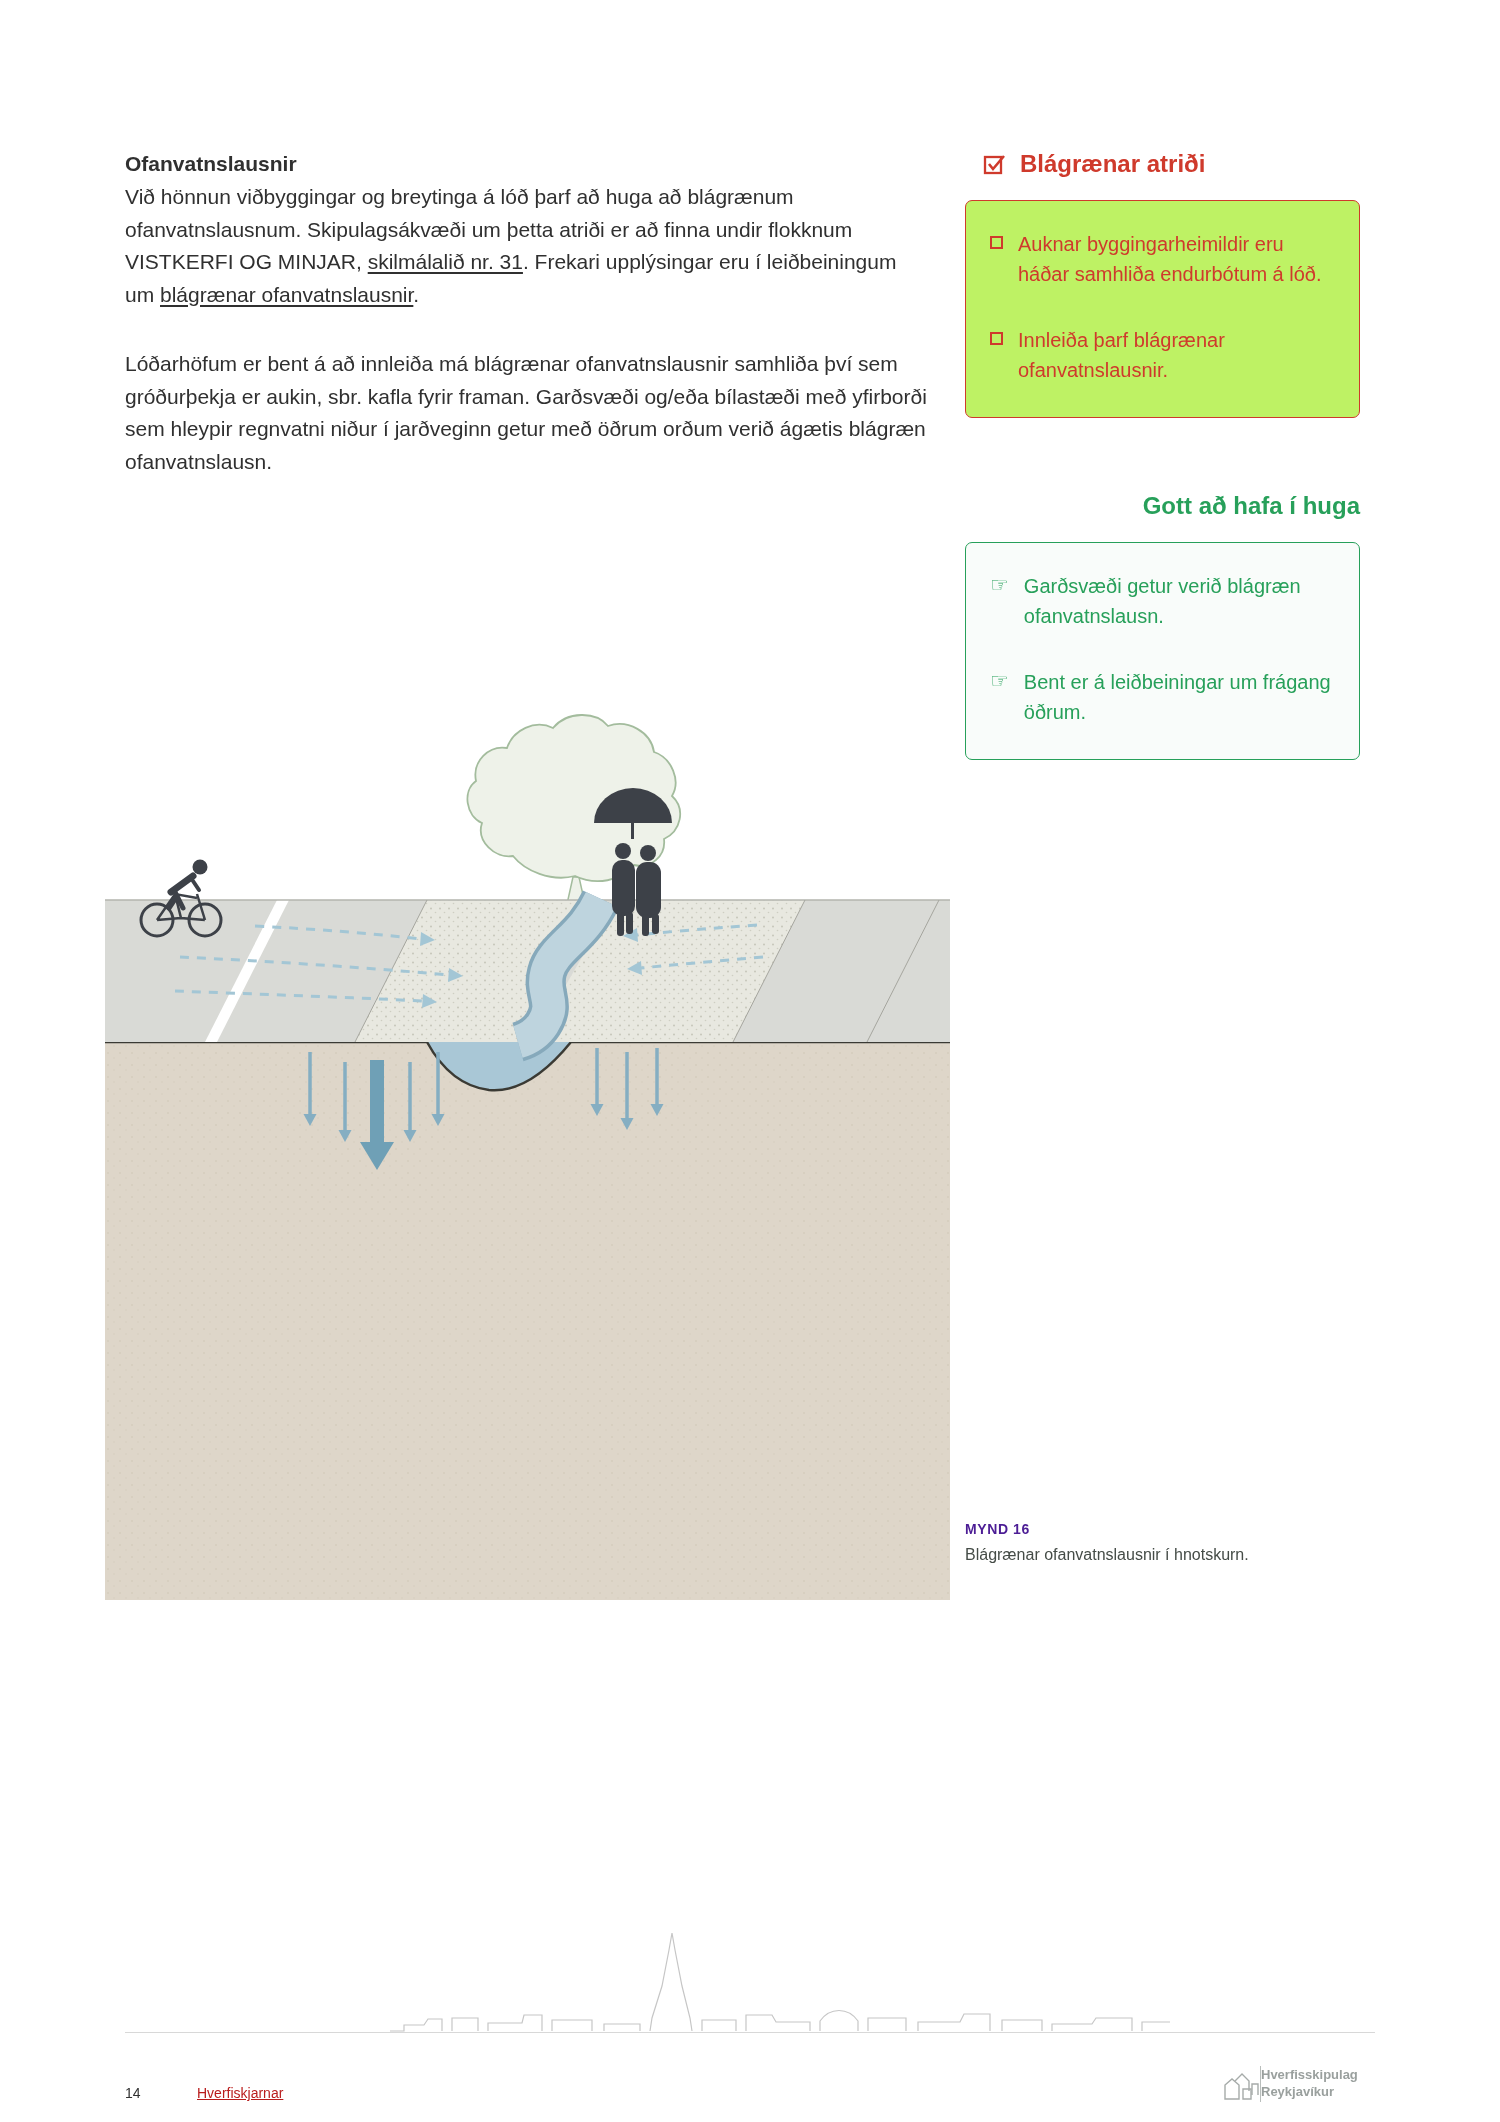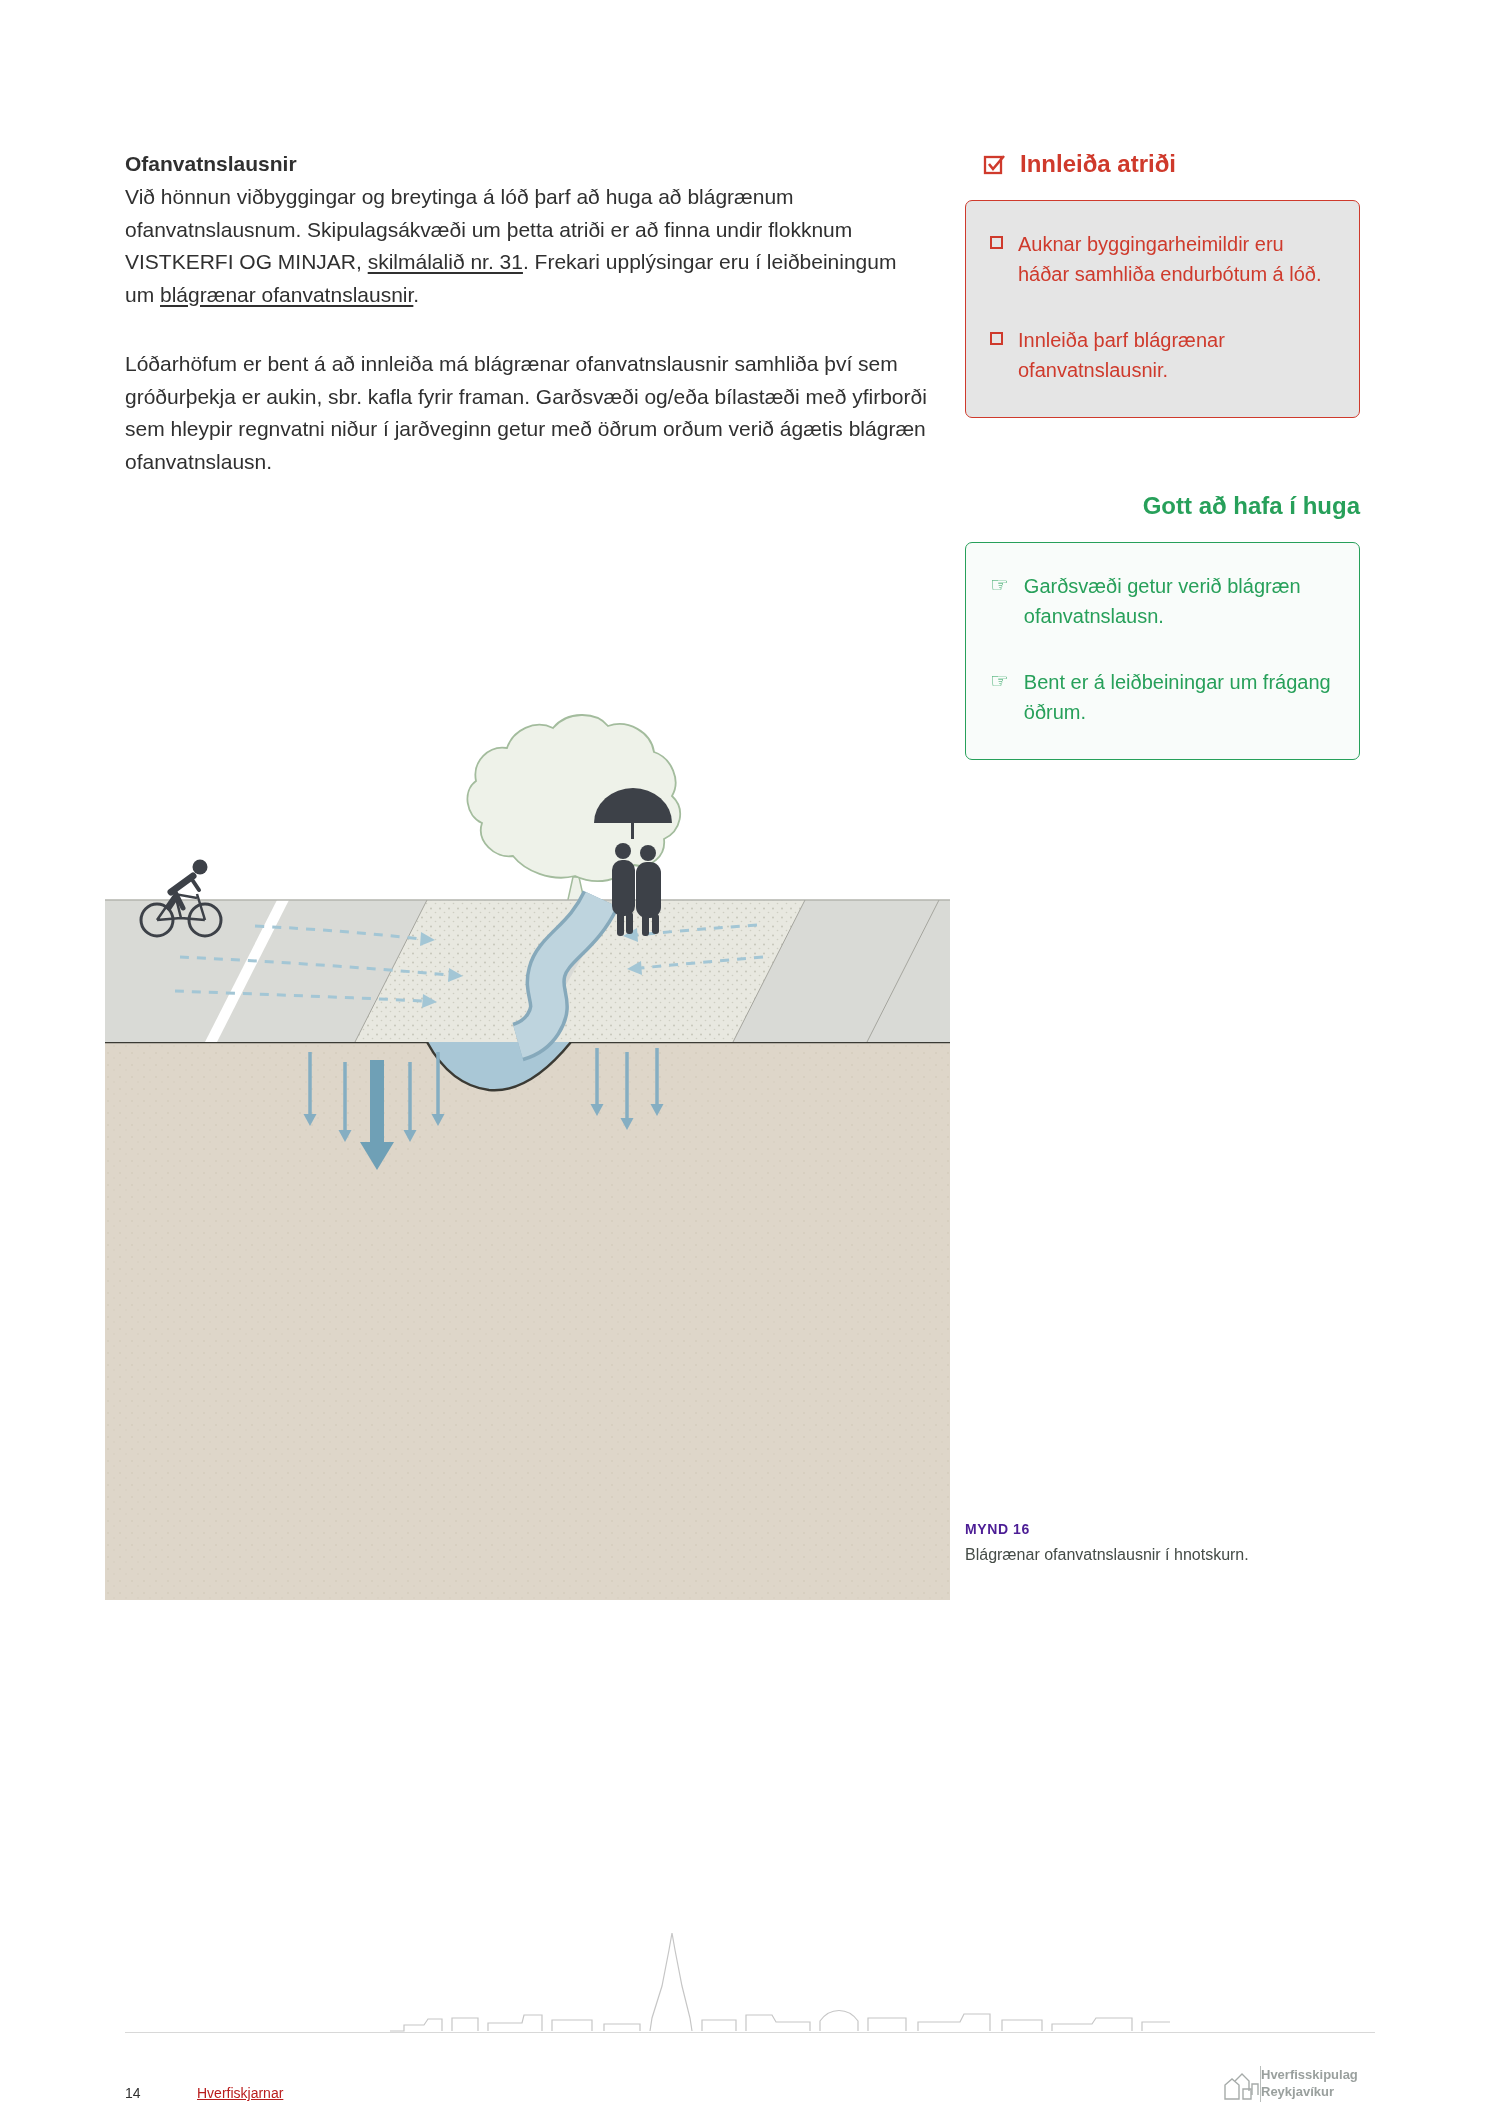--- a/index.html
+++ b/index.html
@@ -14,21 +14,21 @@
   .main-text { position:absolute; left:125px; top:148px; width:805px; font-size:21px; line-height:1.56; }
   .main-text h3 { font-size:21px; font-weight:bold; margin-bottom:0; }
   .para2 { margin-top:36px; }
   a.tlink { color:inherit; text-decoration:underline; text-underline-offset:3px; cursor:pointer; }
 
   
   .sidebar { position:absolute; left:965px; top:150px; width:395px; }
   .imp-header { display:flex; align-items:center; gap:14px; padding-left:18px; }
   .imp-title { color:var(--red); font-size:24px; font-weight:bold; }
   .box { border:1.5px solid; border-radius:7px; padding:28px 24px 32px 24px; margin-top:22px; }
-  .red-box { border-color:var(--red); background:#e5e5e5; }
+  .red-box { border-color:var(--red); background:#bef264; }
   .green-box { border-color:var(--green); background:#f9fcfa; }
   .item { display:flex; gap:15px; font-size:20px; line-height:1.5; }
   .item + .item { margin-top:36px; }
   .item.red { color:var(--red); }
   .item.green { color:var(--green); }
   .cb { flex:none; width:13px; height:13px; border:2px solid var(--red); margin-top:7px; }
   .hand { flex:none; font-family:"DejaVu Sans", sans-serif; font-size:21px; line-height:1.35; color:var(--green); }
   .good-title { margin-top:74px; padding-left:26px; color:var(--green); font-size:24px; font-weight:bold;text-align:right; }
 
   
@@ -58,21 +58,21 @@
     <p class="para"><span>Við hönnun viðbyggingar og breytinga á lóð þarf að huga að blágrænum ofanvatnslausnum. Skipulagsákvæði um þetta atriði er að finna undir flokknum VISTKERFI OG MINJAR, </span><a class="tlink">skilmálalið nr. 31</a><span>. Frekari upplýsingar eru í leiðbeiningum um </span><a class="tlink">blágrænar ofanvatnslausnir</a><span>.</span></p>
     <p class="para para2">Lóðarhöfum er bent á að innleiða má blágrænar ofanvatnslausnir samhliða því sem gróðurþekja er aukin, sbr. kafla fyrir framan. Garðsvæði og/eða bílastæði með yfirborði sem hleypir regnvatni niður í jarðveginn getur með öðrum orðum verið ágætis blágræn ofanvatnslausn.</p>
   </section>
 
   <aside class="sidebar">
     <div class="imp-header">
       <svg width="23" height="23" viewBox="0 0 23 23">
         <rect x="2" y="4" width="16" height="16" fill="none" stroke="#cf3a2c" stroke-width="2.3"></rect>
         <path d="M6 11 L10 16 L21 3" fill="none" stroke="#cf3a2c" stroke-width="2.6"></path>
       </svg>
-      <span class="imp-title">Innleiða atriði</span>
+      <span class="imp-title">Blágrænar atriði</span>
     </div>
     <div class="box red-box">
       <div class="item red">
         <span class="cb"></span>
         <span>Auknar byggingarheimildir eru háðar samhliða endurbótum á lóð.</span>
       </div>
       <div class="item red">
         <span class="cb"></span>
         <span>Innleiða þarf blágrænar ofanvatnslausnir.</span>
       </div>

